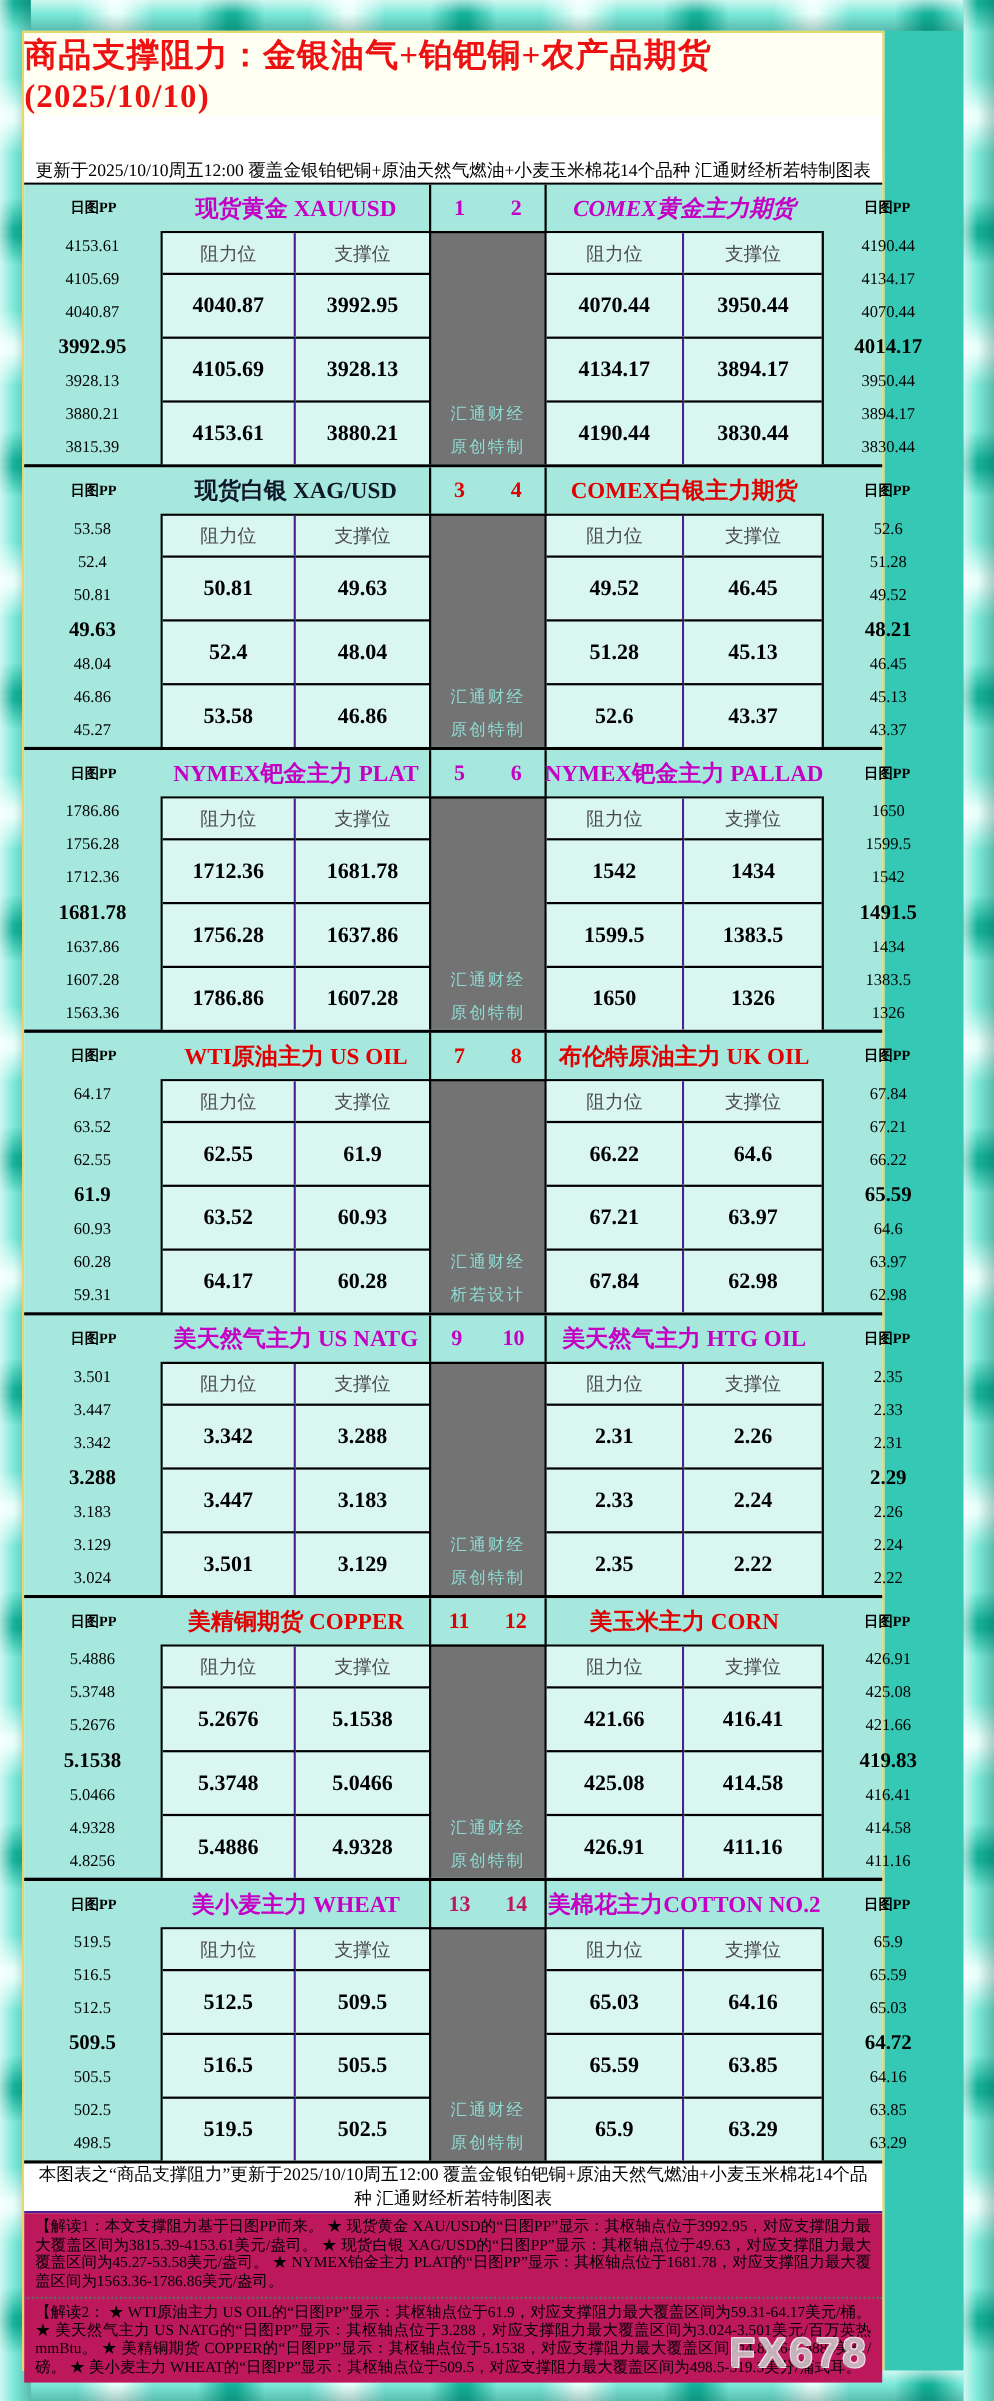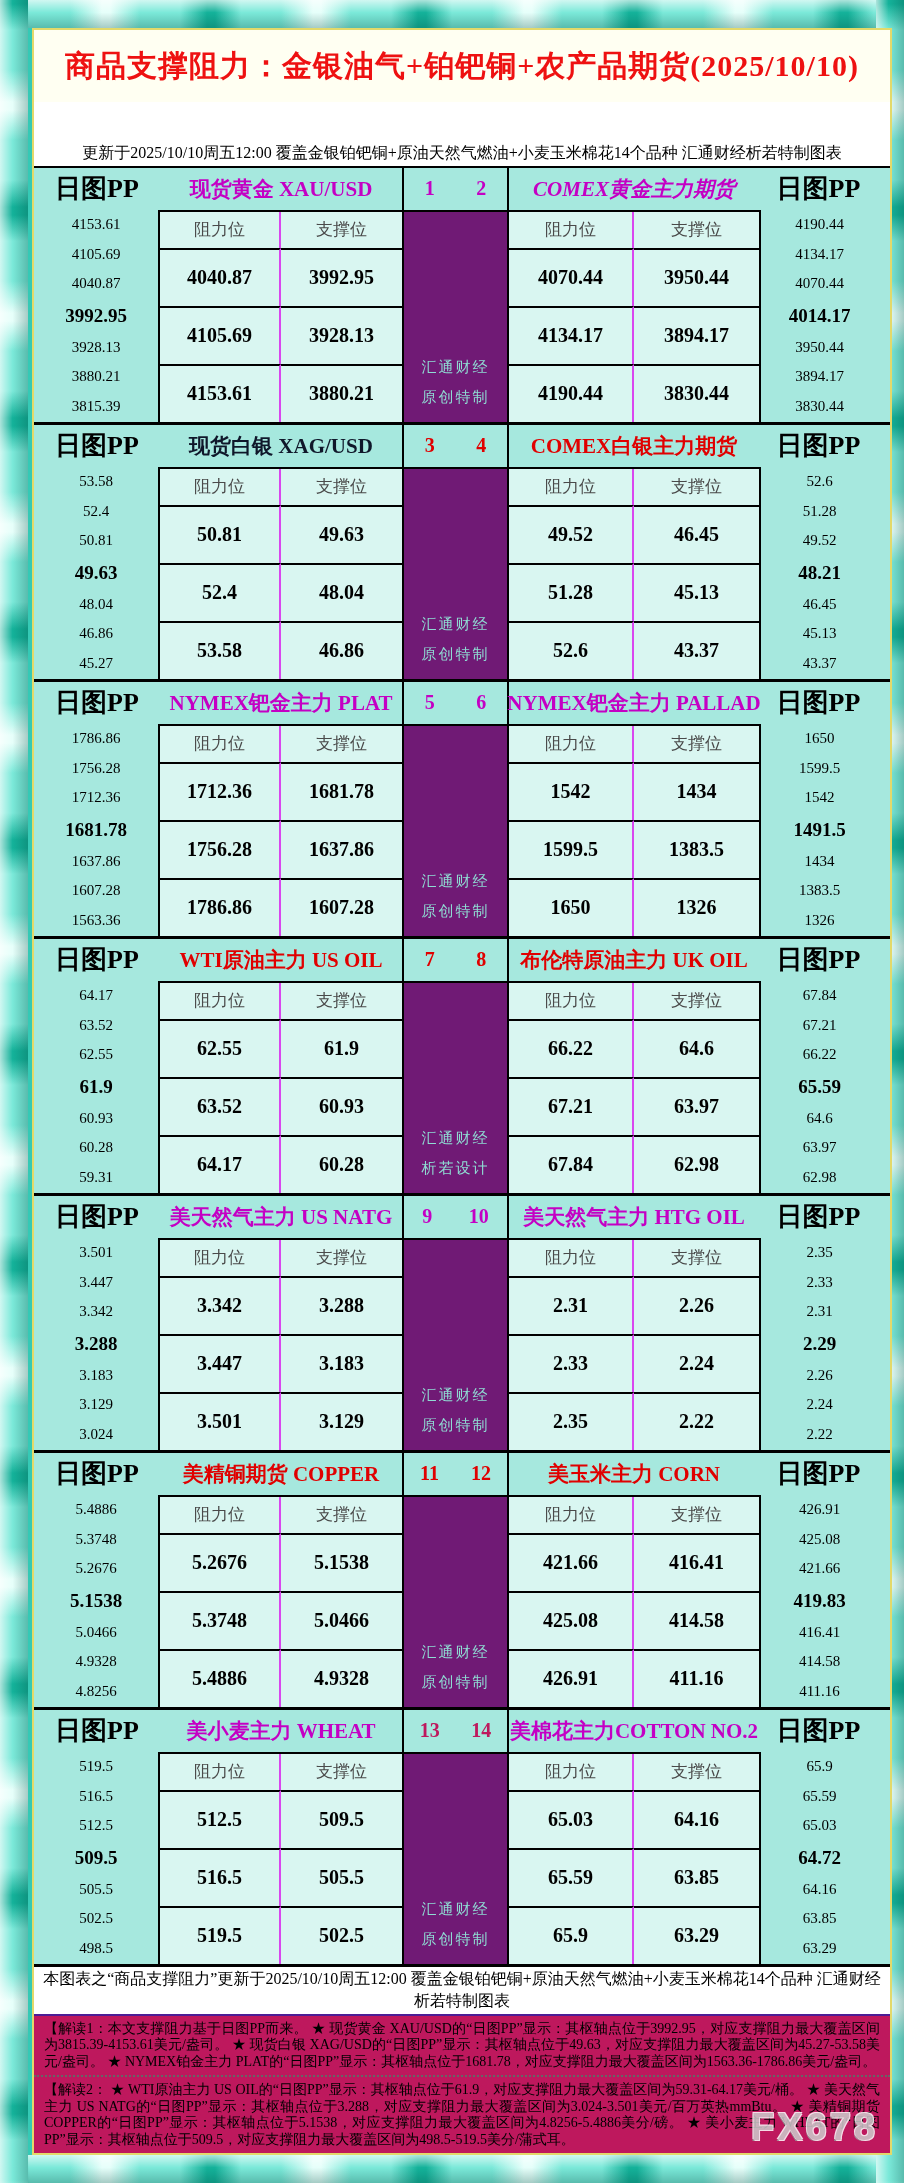--- a/index.html
+++ b/index.html
@@ -7,49 +7,49 @@
   .page{position:relative;width:904px;height:2183px;background:#35c9b5;box-sizing:border-box;}
   .strip{position:absolute;z-index:1;}
   .strip.h{left:0;width:904px;height:28px;
     background-image:linear-gradient(180deg,rgba(255,255,255,.65),rgba(255,255,255,0) 45%,rgba(0,70,60,.28)),
     repeating-linear-gradient(90deg,#14b29a 0 4px,#7be9d9 30px 70px,#e6fffa 102px 110px,#7be9d9 140px 180px,#14b29a 207px 211px);}
   .strip.v{top:0;height:2183px;width:28px;
     background-image:linear-gradient(90deg,rgba(255,255,255,.65),rgba(255,255,255,0) 45%,rgba(0,70,60,.28)),
     repeating-linear-gradient(180deg,#14b29a 0 4px,#7be9d9 30px 70px,#e6fffa 102px 110px,#7be9d9 140px 180px,#14b29a 207px 211px);}
   .strip.top{top:0;} .strip.bottom{bottom:0;}
   .strip.left{left:0;} .strip.right{right:0;}
-  .content{position:absolute;left:32px;top:28px;width:860px;height:2127px;box-sizing:border-box;
+  .content{position:absolute;left:20px;top:28px;width:784px;height:2127px;box-sizing:border-box;
     border:2px solid #e3d96a;background:#fff;z-index:2;display:flex;flex-direction:column;}
   
   .title-box{height:86px;background:#fffff2;display:flex;align-items:center;justify-content:center;box-sizing:border-box;}
   .title-box h1{margin:0;font-size:30px;font-weight:bold;color:#ee1111;letter-spacing:1px;}
   .subtitle-bar{height:30px;background:#ffffff;border-bottom:2px solid #000;box-sizing:border-box;
     display:flex;align-items:center;justify-content:center;font-size:16px;color:#000;white-space:nowrap;margin-top:40px;}
   
   #panels{flex:0 0 auto;}
   .panel{display:grid;grid-template-columns:126px 242px 107px 250px 119px;grid-template-rows:42px 212px;
     height:257px;box-sizing:border-box;border-bottom:3px solid #000;background:#a6e8de;}
-  .h-pp{display:flex;align-items:center;justify-content:center;font-size:26px;font-weight:bold;color:#000;}
+  .h-pp{display:flex;align-items:center;justify-content:center;font-size:13px;font-weight:bold;color:#000;}
   .h-name{display:flex;align-items:center;justify-content:center;font-size:21px;font-weight:bold;white-space:nowrap;}
   .h-nums{display:flex;align-items:center;justify-content:space-around;font-size:20px;font-weight:bold;
     border-left:2px solid #000;border-right:2px solid #000;box-sizing:border-box;}
   .pp-col{display:flex;flex-direction:column;justify-content:space-around;align-items:center;box-sizing:border-box;}
   .pp-col.left{border-right:2px solid #000;}
   .pp-col.right{border-left:2px solid #000;}
   .pp-v{font-size:15px;color:#000;line-height:1;}
   .pp-v.pivot{font-size:19px;font-weight:bold;}
   .rs-table{display:grid;grid-template-columns:1fr 1fr;grid-template-rows:36px 1fr 1fr 1fr;
     border-top:2px solid #000;box-sizing:border-box;}
   .rs-cell{background:#d9f6f1;display:flex;align-items:center;justify-content:center;box-sizing:border-box;}
-  .rs-cell.c0{border-right:2px solid #d946ef;}
+  .rs-cell.c0{border-right:2px solid #4c1d95;}
   .rs-cell.rowline{border-top:2px solid #000;}
   .rs-cell.head{font-size:17px;color:#4a4a4a;}
   .rs-cell.val{font-size:20px;font-weight:bold;color:#000;}
-  .mid-col{background:#701a75;border-left:2px solid #000;border-right:2px solid #000;border-top:2px solid #000;
-    box-sizing:border-box;display:flex;flex-direction:column;justify-content:flex-end;align-items:center;padding-bottom:10px;}
+  .mid-col{background:#737373;border-left:2px solid #000;border-right:2px solid #000;border-top:2px solid #000;
+    box-sizing:border-box;display:flex;flex-direction:column;justify-content:flex-end;align-items:center;}
   .wm-line{font-size:15px;color:#8fdcd3;line-height:2.0;letter-spacing:2px;}
   
   .footer-band{height:58px;background:#ffffff;border-bottom:2px solid #4c1d95;box-sizing:border-box;
     display:flex;align-items:center;justify-content:center;text-align:center;font-size:16px;color:#000;
     padding:0 6px;line-height:1.35;}
   .notes{flex:1 1 auto;background:#be185d;position:relative;box-sizing:border-box;}
   .note{font-size:14px;line-height:16.5px;color:#000;padding:5px 10px;margin:0;text-align:justify;}
   .note.second{border-top:2px dotted #666;}
   .brand{position:absolute;right:12px;bottom:4px;font-family:"Liberation Sans","DejaVu Sans",sans-serif;
     font-size:38px;font-weight:bold;letter-spacing:3px;color:#cdcdcd;opacity:.85;

